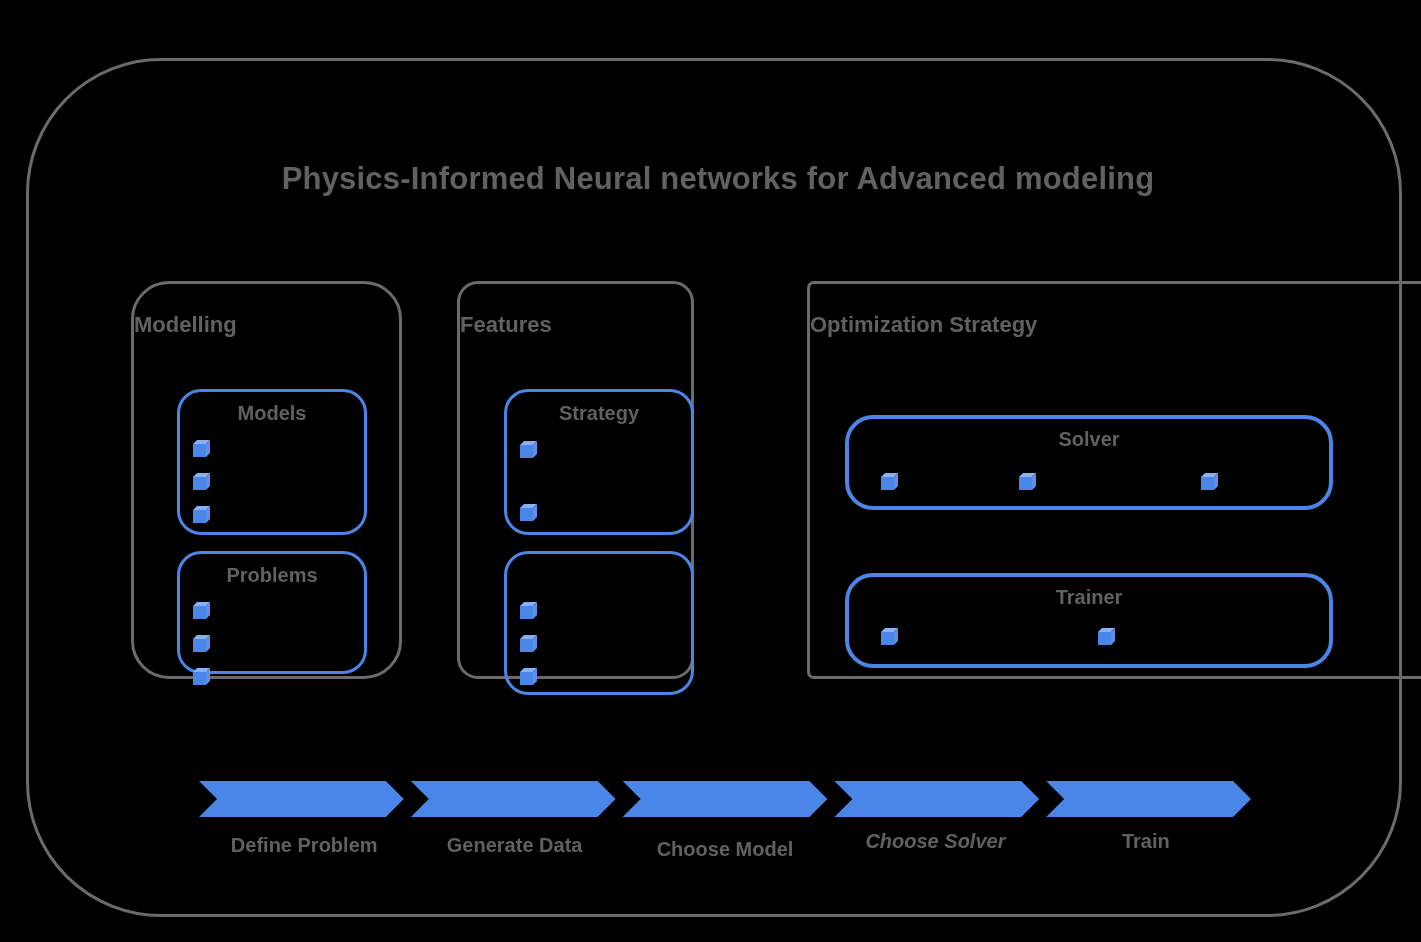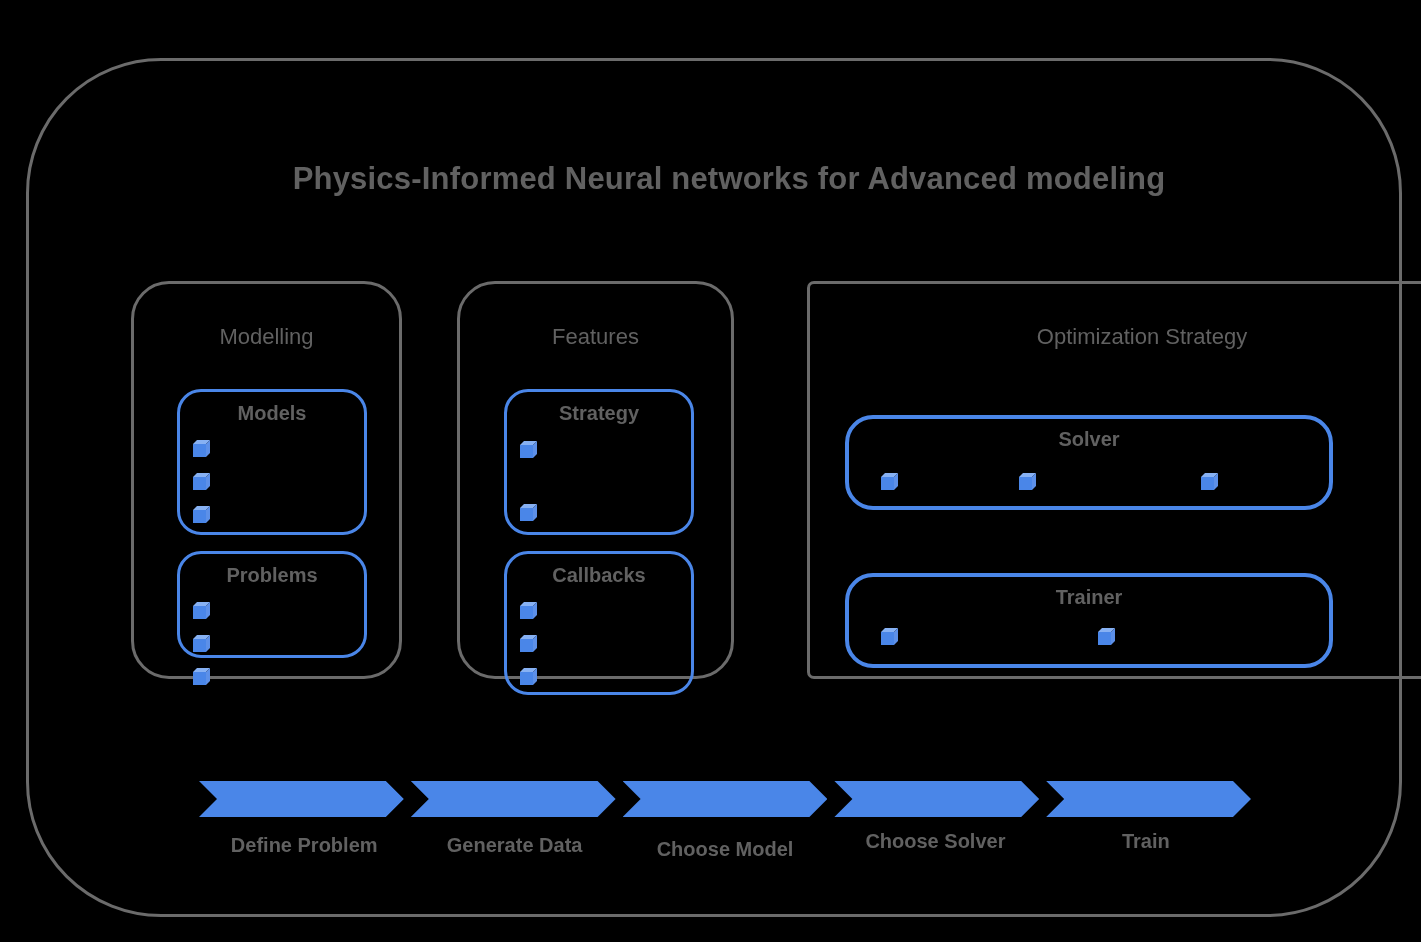--- a/index.html
+++ b/index.html
@@ -17,56 +17,56 @@
   .outer-frame {
     position: absolute;
     left: 26px; top: 58px;
     width: 1376px; height: 859px;
     border: 3px solid var(--frame_gray, #6b6b6b);
     border-radius: 135px;
   }
 
   .diagram-title {
     position: absolute;
-    left: 15px; top: 100px;
+    left: 4px; top: 100px;
     width: 100%;
     text-align: center;
     font-size: 31px;
     font-weight: bold;
     color: var(--text_gray, #616161);
     letter-spacing: 0.2px;
   }
 
   .group {
     position: absolute;
     top: 220px;
     height: 398px;
     border: 3px solid var(--frame_gray, #6b6b6b);
     border-radius: 38px;
   }
   .group-modelling { left: 102px; width: 271px; }
-  .group-features  { left: 428px; width: 277px; }
+  .group-features  { left: 428px; width: 237px; border-radius: 21px; }
   .group-optimization { left: 778px; width: 670px; border-radius: 7px; }
 
   .group-label {
-    padding-top: 40px;
-    text-align: center;
+    padding-top: 28px;
+    text-align: left;
     font-size: 22px;
-    font-weight: normal;
+    font-weight: bold;
     color: var(--text_gray, #616161);
   }
 
   .bluebox {
     position: absolute;
     border: 3px solid var(--accent_blue, #4a86e8);
     border-radius: 24px;
     margin-top: 29px;
   }
   .box-models    { left: 43px; top: 76px;  width: 190px; height: 146px; }
-  .box-problems  { left: 43px; top: 238px; width: 190px; height: 107px; }
+  .box-problems  { left: 43px; top: 238px; width: 190px; height: 123px; }
   .box-geometry  { left: 44px; top: 76px;  width: 190px; height: 146px; }
   .box-callbacks { left: 44px; top: 238px; width: 190px; height: 144px; }
   .box-solver  { left: 35px; top: 102px; width: 488px; height: 95px; border-width: 4px; border-radius: 28px; }
   .box-trainer { left: 35px; top: 260px; width: 488px; height: 95px; border-width: 4px; border-radius: 28px; }
 
   .box-label {
     padding-top: 10px;
     text-align: center;
     font-size: 20px;
     font-weight: bold;
@@ -116,21 +116,21 @@
     display: flex;
   }
   .flow-label {
     flex: 1 1 0;
     text-align: center;
     font-size: 20px;
     font-weight: bold;
     color: var(--text_gray, #616161);
   }
   .flow-label:nth-child(3) { transform: translateY(4px); }
-  .flow-label:nth-child(4) { transform: translateY(-4px); }
+  .flow-label:nth-child(4) { transform: translateY(-4px); font-style: italic; }
   .flow-label:nth-child(5) { transform: translateY(-4px); }
 </style>
 </head>
 <body>
 
 <div class="stage">
   <div class="outer-frame">
 
     <div class="diagram-title">Physics-Informed Neural networks for Advanced modeling</div>
 
@@ -189,21 +189,20 @@
                 <polygon points="1,5 14,5 14,18 1,18" fill="#4a86e8"></polygon>
               </svg></span>
             <span class="cube"><svg width="18" height="18" viewBox="0 0 18 18">
                 <polygon points="1,5 5,1 18,1 14,5" fill="#87b1f3"></polygon>
                 <polygon points="14,5 18,1 18,14 14,18" fill="#5d90e8"></polygon>
                 <polygon points="1,5 14,5 14,18 1,18" fill="#4a86e8"></polygon>
               </svg></span>
           </div>
       </div>
       <div class="bluebox box-callbacks">
-        <div class="box-label">Callbacks</div>
         <div class="cube-col">
             <span class="cube"><svg width="18" height="18" viewBox="0 0 18 18">
                 <polygon points="1,5 5,1 18,1 14,5" fill="#87b1f3"></polygon>
                 <polygon points="14,5 18,1 18,14 14,18" fill="#5d90e8"></polygon>
                 <polygon points="1,5 14,5 14,18 1,18" fill="#4a86e8"></polygon>
               </svg></span>
             <span class="cube"><svg width="18" height="18" viewBox="0 0 18 18">
                 <polygon points="1,5 5,1 18,1 14,5" fill="#87b1f3"></polygon>
                 <polygon points="14,5 18,1 18,14 14,18" fill="#5d90e8"></polygon>
                 <polygon points="1,5 14,5 14,18 1,18" fill="#4a86e8"></polygon>

